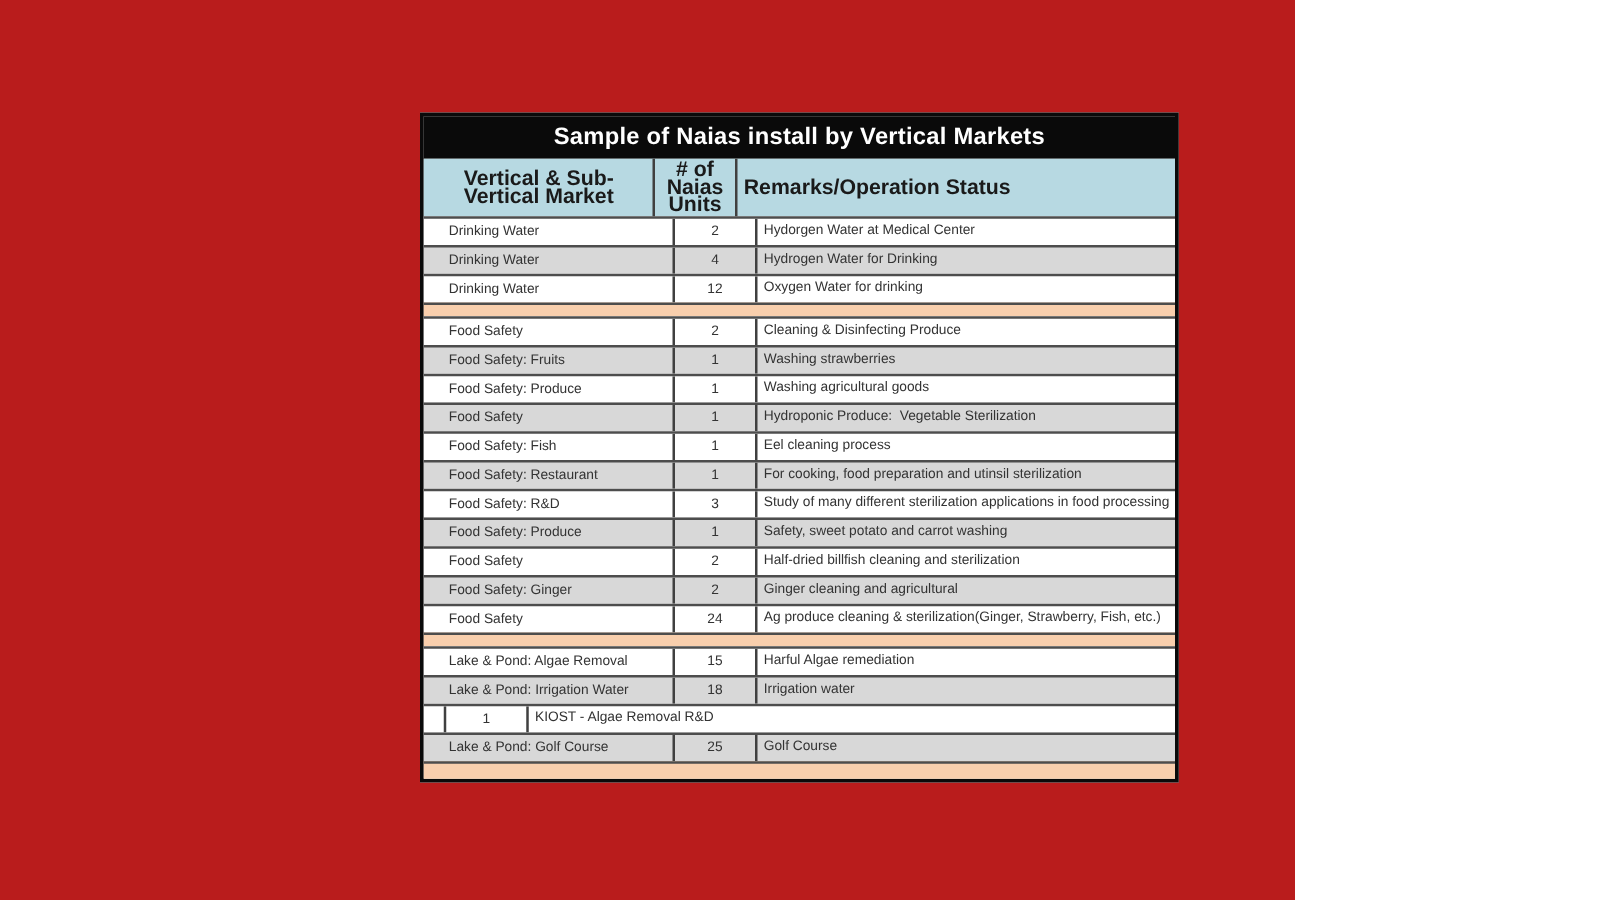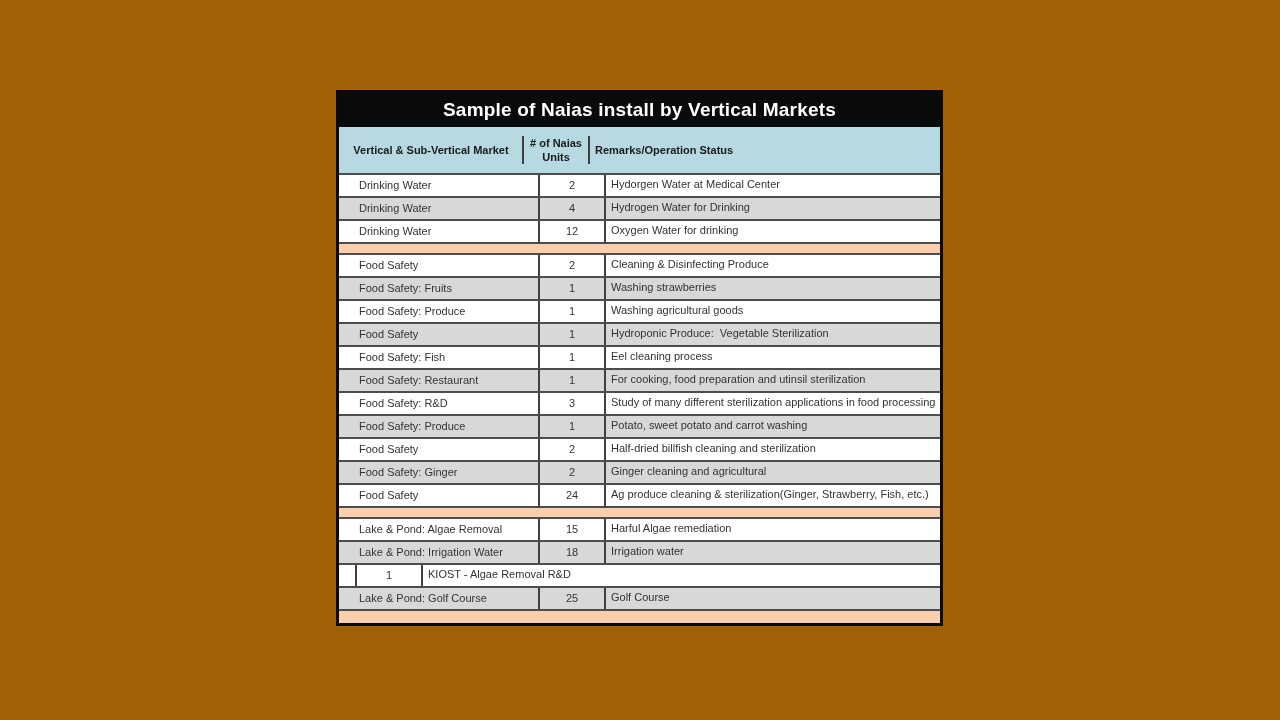--- a/index.html
+++ b/index.html
@@ -1,28 +1,28 @@
 <!DOCTYPE html>
 <html style="--title-bg: #0a0a0a; --title-text: #ffffff; --header-bg: #b7d9e2; --row-alt-bg: #d8d8d8; --separator-bg: #f9cfad;"><head>
 <meta charset="utf-8">
 <style>
   * { margin:0; padding:0; box-sizing:border-box; }
   html,body { width:1280px; height:720px; background:#ffffff; overflow:hidden;
               font-family:"Liberation Sans", sans-serif; }
-  .canvas { position:relative; width:1280px; height:720px; background:#a16207; }
+  .canvas { position:relative; width:1036px; height:720px; background:#b91c1c; }
 
   .table-outer { position:absolute; left:336px; top:90px; width:607px;
                  border:3px solid var(--title-bg,#0a0a0a); background:#ffffff; }
 
   .title-band { background:var(--title-bg,#0a0a0a); color:var(--title-text,#ffffff);
                 height:34px; line-height:33px; text-align:center;
                 font-size:19px; font-weight:bold; letter-spacing:0.2px; }
 
   .header-row { display:flex; height:46px; background:var(--header-bg,#b7d9e2);
-                color:#1a1a1a; font-weight:bold; font-size:11px;align-items:center; }
+                color:#1a1a1a; font-weight:bold; font-size:17px; }
   .header-row .cell { display:flex; align-items:center; justify-content:center;
                       text-align:center; line-height:14px; }
   .header-row .c3 { justify-content:flex-start; text-align:left; padding-left:5px;border-radius:17px; }
 
   .cell { overflow:hidden; }
   .c1 { width:183px; padding-left:4px; padding-right:3px; white-space:pre-wrap; }
   .c2 { width:68px; text-align:center;
         border-left:2px solid #404040; border-right:2px solid #404040; }
   .c3 { flex:1; padding-left:5px; padding-right:4px; white-space:pre-wrap; }
 
@@ -95,21 +95,21 @@
           <div class="cell c3">For cooking, food preparation and utinsil sterilization</div>
         </div>
         <div class="row white">
           <div class="cell c1">Food Safety:  R&amp;D</div>
           <div class="cell c2">3</div>
           <div class="cell c3">Study of many different sterilization applications in food processing</div>
         </div>
         <div class="row gray">
           <div class="cell c1">Food Safety:  Produce</div>
           <div class="cell c2">1</div>
-          <div class="cell c3">Potato, sweet potato and carrot washing</div>
+          <div class="cell c3">Safety, sweet potato and carrot washing</div>
         </div>
         <div class="row white">
           <div class="cell c1">Food Safety</div>
           <div class="cell c2">2</div>
           <div class="cell c3">Half-dried billfish cleaning and sterilization</div>
         </div>
         <div class="row gray">
           <div class="cell c1">Food Safety:  Ginger</div>
           <div class="cell c2">2</div>
           <div class="cell c3">Ginger cleaning and agricultural</div>

